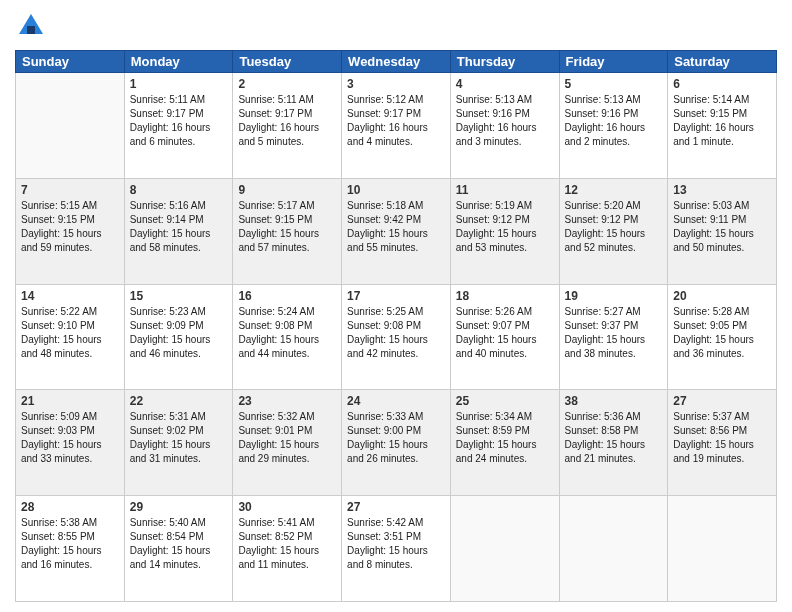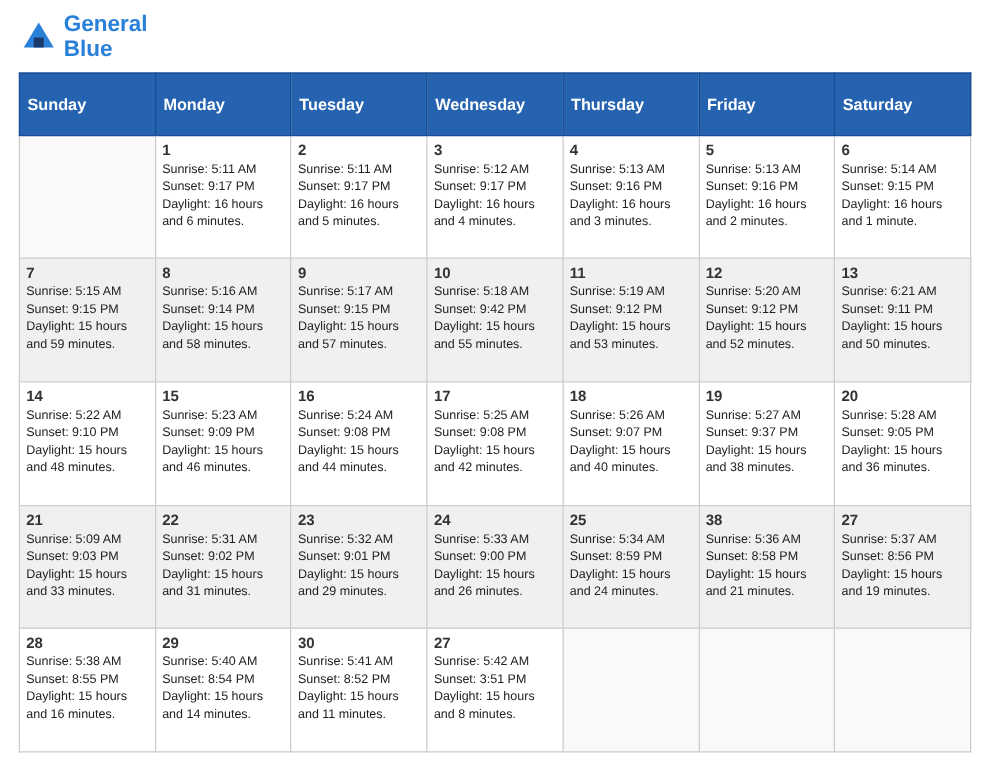--- a/index.html
+++ b/index.html
@@ -57,21 +57,21 @@
       flex: 1;
       border: 1px solid #ccc;
       border-collapse: collapse;
       width: 100%;
       table-layout: fixed;
     }
     .calendar th {
       background: #2563b0;
       color: #fff;
       text-align: left;
-      padding: 17px 6px;
+      padding: 3px 6px;
       font-size: 13px;
       border: 1px solid #1a4a90;
     }
     .calendar td {
       vertical-align: top;
       padding: 4px 5px;
       border: 1px solid #ccc;
       font-size: 10.5px;
       color: #333;
       height: 88px;
@@ -97,24 +97,20 @@
 </head>
 <body>
 
 <div class="page">
   <div class="header">
     <div class="logo">
       <svg class="logo-icon" viewBox="0 0 40 40">
         <polygon points="20,5 35,30 5,30" fill="#2980d9"></polygon>
         <rect x="15" y="20" width="10" height="10" fill="#1a3a6b"></rect>
       </svg>
-      <div class="logo-text">
-        <div><span>General</span></div>
-        <div style="color:#2980d9;">Blue</div>
-      </div>
     </div>
     <div class="title-block">
       <div class="main-title"></div>
       <div class="sub-title"></div>
     </div>
   </div>
 
   <table class="calendar">
     <thead>
       <tr>
@@ -211,21 +207,21 @@
           </td>
           <td>
             <div class="day-num">12</div>
             <div class="day-info">Sunrise: 5:20 AM
 Sunset: 9:12 PM
 Daylight: 15 hours
 and 52 minutes.</div>
           </td>
           <td>
             <div class="day-num">13</div>
-            <div class="day-info">Sunrise: 6:21 AM
+            <div class="day-info">Sunrise: 5:03 AM
 Sunset: 9:11 PM
 Daylight: 15 hours
 and 50 minutes.</div>
           </td>
         </tr>
         <tr>
           <td>
             <div class="day-num">14</div>
             <div class="day-info">Sunrise: 5:22 AM
 Sunset: 9:10 PM

